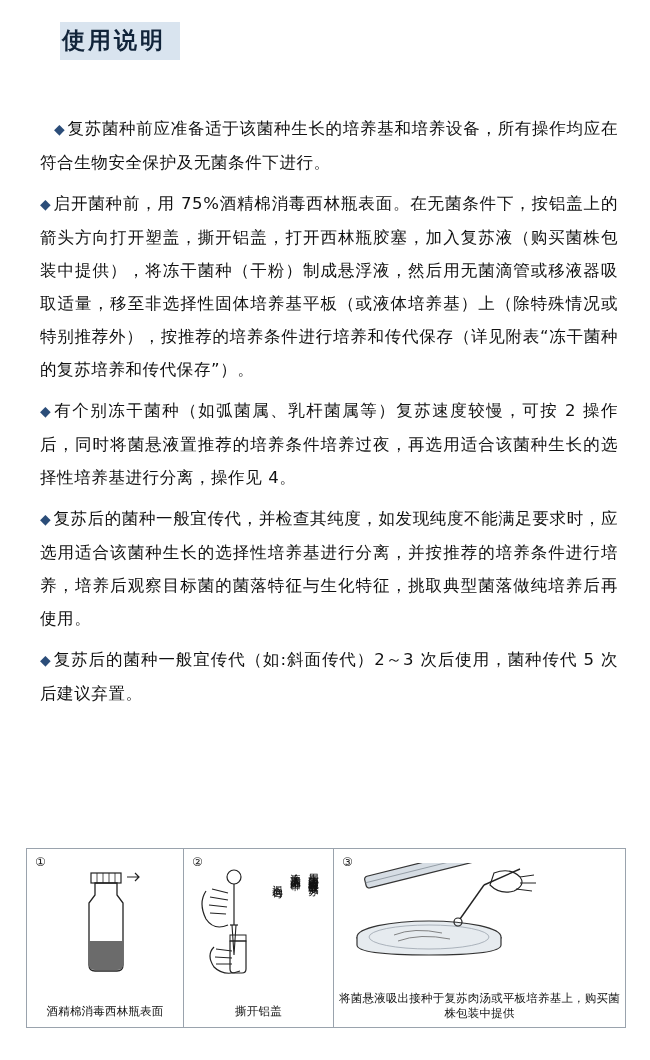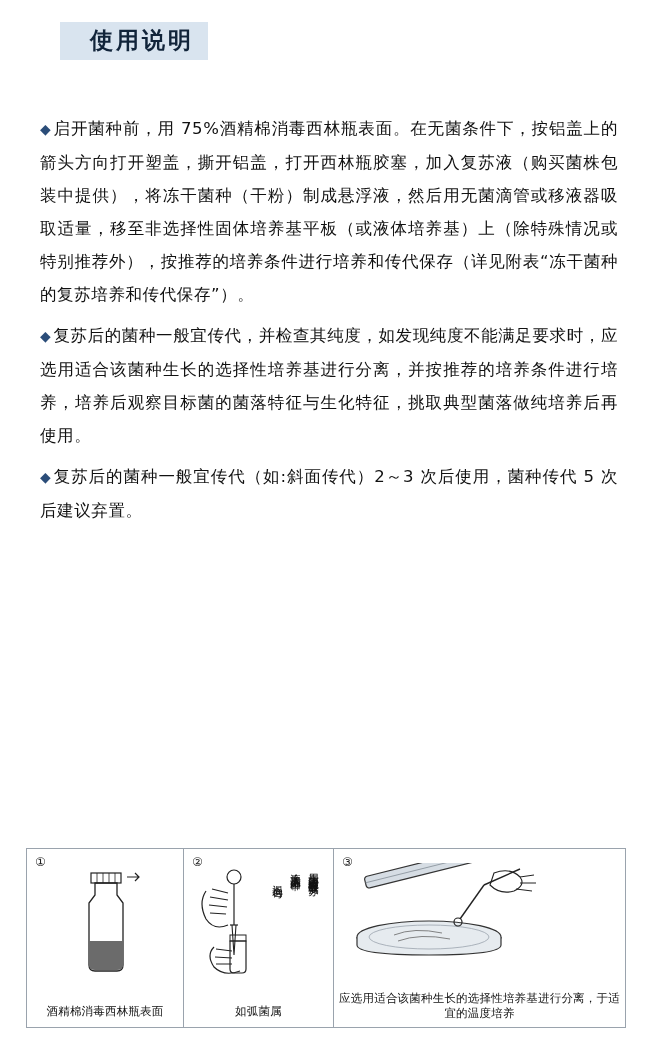--- a/index.html
+++ b/index.html
@@ -28,21 +28,21 @@
     left: 60px;
     top: 22px;
   }
   .title-badge {
     display: inline-block;
     background: #d9e4ef;
     color: #11243a;
     font-size: 23px;
     font-weight: bold;
     letter-spacing: 3px;
-    padding: 6px 14px 8px 30px;
+    padding: 6px 14px 8px 2px;
     line-height: 1.05;
   }
 
   
   .content {
     position: absolute;
     left: 40px;
     top: 112px;
     width: 578px;
   }
@@ -135,25 +135,31 @@
 <body>
 
 <div class="page">
 
   <div class="title-wrap">
     <span class="title-badge">使用说明</span>
   </div>
 
   <div class="content">
 
+    <p class="para first">
+      <span class="bullet">◆</span><span>复苏菌种前应准备适于该菌种生长的培养基和培养设备，所有操作均应在符合生物安全保护及无菌条件下进行。</span>
+    </p>
 
     <p class="para">
       <span class="bullet">◆</span><span>启开菌种前，用 75%酒精棉消毒西林瓶表面。在无菌条件下，按铝盖上的箭头方向打开塑盖，撕开铝盖，打开西林瓶胶塞，加入复苏液（购买菌株包装中提供），将冻干菌种（干粉）制成悬浮液，然后用无菌滴管或移液器吸取适量，移至非选择性固体培养基平板（或液体培养基）上（除特殊情况或特别推荐外），按推荐的培养条件进行培养和传代保存（详见附表“冻干菌种的复苏培养和传代保存”）。</span>
     </p>
 
+    <p class="para">
+      <span class="bullet">◆</span><span>有个别冻干菌种（如弧菌属、乳杆菌属等）复苏速度较慢，可按 2 操作后，同时将菌悬液置推荐的培养条件培养过夜，再选用适合该菌种生长的选择性培养基进行分离，操作见 4。</span>
+    </p>
 
     <p class="para">
       <span class="bullet">◆</span><span>复苏后的菌种一般宜传代，并检查其纯度，如发现纯度不能满足要求时，应选用适合该菌种生长的选择性培养基进行分离，并按推荐的培养条件进行培养，培养后观察目标菌的菌落特征与生化特征，挑取典型菌落做纯培养后再使用。</span>
     </p>
 
 
     <p class="para">
       <span class="bullet">◆</span><span>复苏后的菌种一般宜传代（如:斜面传代）2～3 次后使用，菌种传代 5 次后建议弃置。</span>
     </p>
 
@@ -204,21 +210,21 @@
           <path d="M31 94 L48 95" stroke="#222" stroke-width="1"></path>
           <path d="M32 101 L48 101" stroke="#222" stroke-width="1"></path>
 
           <path d="M46 78 L46 106 Q46 110 50 110 L58 110 Q62 110 62 106 L62 78 Z" fill="none" stroke="#222" stroke-width="1.2"></path>
           <rect x="46" y="72" width="16" height="6" fill="none" stroke="#222" stroke-width="1"></rect>
         </svg>
       </div>
       <span class="vtext v1">用无菌滴管或移液器吸取复苏</span>
       <span class="vtext v2">液加入冻干菌种中，</span>
       <span class="vtext v3">混合均匀</span>
-      <div class="fig-cap">如弧菌属</div>
+      <div class="fig-cap">撕开铝盖</div>
     </div>
 
     <div class="fig f3">
       <span class="fig-num">③</span>
       <div class="fig-art">
         <svg viewBox="0 0 291 118" width="291" height="118" xmlns="http://www.w3.org/2000/svg">
 
           <g transform="translate(30,14) rotate(-14)">
             <rect x="0" y="0" width="120" height="12" rx="3" fill="#d6dde4" stroke="#333" stroke-width="1.2"></rect>
             <line x1="0" y1="6" x2="120" y2="6" stroke="#8a939c" stroke-width="0.8"></line>
@@ -234,18 +240,18 @@
           <line x1="150" y1="22" x2="186" y2="6" stroke="#222" stroke-width="1.4"></line>
           <line x1="150" y1="22" x2="126" y2="56" stroke="#222" stroke-width="1.4"></line>
           <circle cx="124" cy="59" r="4" fill="none" stroke="#222" stroke-width="1.2"></circle>
 
           <path d="M160 10 Q176 4 186 14 Q192 22 180 28 Q166 32 156 22 Z" fill="none" stroke="#222" stroke-width="1.1"></path>
           <path d="M186 14 L200 12" stroke="#222" stroke-width="1"></path>
           <path d="M186 20 L202 20" stroke="#222" stroke-width="1"></path>
           <path d="M182 26 L198 28" stroke="#222" stroke-width="1"></path>
         </svg>
       </div>
-      <div class="fig-cap two-line">应选用适合该菌种生长的选择性培养基进行分离，于适宜的温度培养</div>
+      <div class="fig-cap two-line">将菌悬液吸出接种于复苏肉汤或平板培养基上，购买菌株包装中提供</div>
     </div>
 
   </div>
 
 </div>
 
 </body></html>

